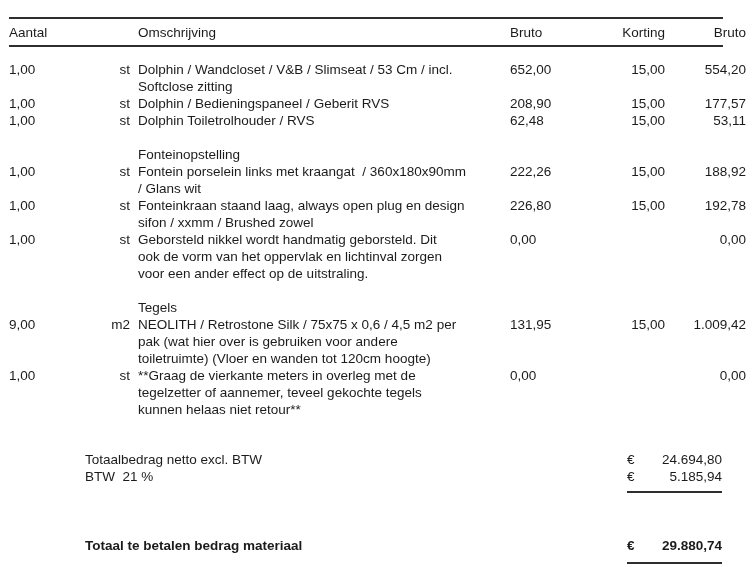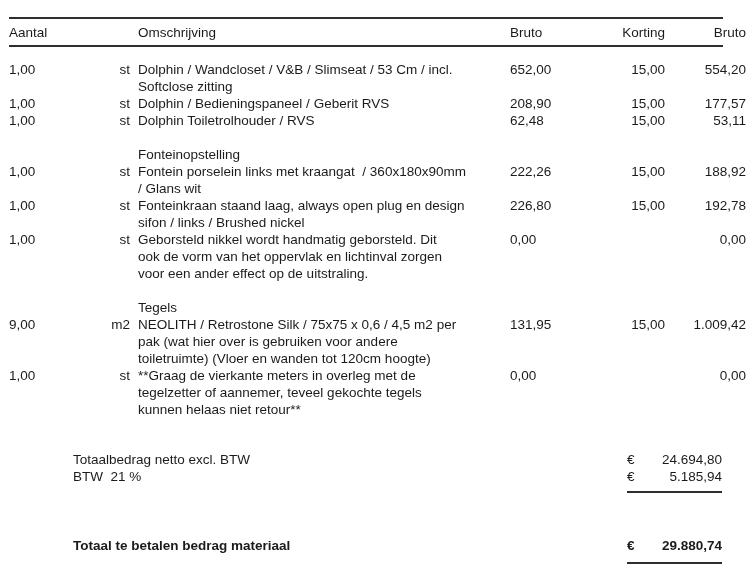--- a/index.html
+++ b/index.html
@@ -41,21 +41,21 @@
   .c-netto   { width: 81px;  text-align: right; }
   .spacer-row { height: 17px; }
   .gap-after-table { height: 33px; }
   .total-row {
     position: relative;
     height: 17px;
     line-height: 17px;
   }
   .total-label {
     position: absolute;
-    left: 64px;
+    left: 76px;
     white-space: pre;
   }
   .total-euro {
     position: absolute;
     left: 618px;
   }
   .total-amount {
     position: absolute;
     right: 1px;
   }
@@ -93,21 +93,21 @@
   <div id="rows">
       <div class="line-row"><div class="c c-aantal">1,00</div><div class="c c-unit">st</div><div class="c c-desc">Dolphin / Wandcloset / V&amp;B / Slimseat / 53 Cm / incl.</div><div class="c c-bruto">652,00</div><div class="c c-korting">15,00</div><div class="c c-netto">554,20</div></div>
       <div class="line-row"><div class="c c-aantal"></div><div class="c c-unit"></div><div class="c c-desc">Softclose zitting</div><div class="c c-bruto"></div><div class="c c-korting"></div><div class="c c-netto"></div></div>
       <div class="line-row"><div class="c c-aantal">1,00</div><div class="c c-unit">st</div><div class="c c-desc">Dolphin / Bedieningspaneel / Geberit RVS</div><div class="c c-bruto">208,90</div><div class="c c-korting">15,00</div><div class="c c-netto">177,57</div></div>
       <div class="line-row"><div class="c c-aantal">1,00</div><div class="c c-unit">st</div><div class="c c-desc">Dolphin Toiletrolhouder / RVS</div><div class="c c-bruto">62,48</div><div class="c c-korting">15,00</div><div class="c c-netto">53,11</div></div>
       <div class="spacer-row"></div>
       <div class="line-row"><div class="c c-aantal"></div><div class="c c-unit"></div><div class="c c-desc">Fonteinopstelling</div></div>
       <div class="line-row"><div class="c c-aantal">1,00</div><div class="c c-unit">st</div><div class="c c-desc">Fontein porselein links met kraangat  / 360x180x90mm</div><div class="c c-bruto">222,26</div><div class="c c-korting">15,00</div><div class="c c-netto">188,92</div></div>
       <div class="line-row"><div class="c c-aantal"></div><div class="c c-unit"></div><div class="c c-desc">/ Glans wit</div><div class="c c-bruto"></div><div class="c c-korting"></div><div class="c c-netto"></div></div>
       <div class="line-row"><div class="c c-aantal">1,00</div><div class="c c-unit">st</div><div class="c c-desc">Fonteinkraan staand laag, always open plug en design</div><div class="c c-bruto">226,80</div><div class="c c-korting">15,00</div><div class="c c-netto">192,78</div></div>
-      <div class="line-row"><div class="c c-aantal"></div><div class="c c-unit"></div><div class="c c-desc">sifon / links / Brushed nickel</div><div class="c c-bruto"></div><div class="c c-korting"></div><div class="c c-netto"></div></div>
+      <div class="line-row"><div class="c c-aantal"></div><div class="c c-unit"></div><div class="c c-desc">sifon / xxmm / Brushed zowel</div><div class="c c-bruto"></div><div class="c c-korting"></div><div class="c c-netto"></div></div>
       <div class="line-row"><div class="c c-aantal">1,00</div><div class="c c-unit">st</div><div class="c c-desc">Geborsteld nikkel wordt handmatig geborsteld. Dit</div><div class="c c-bruto">0,00</div><div class="c c-korting"></div><div class="c c-netto">0,00</div></div>
       <div class="line-row"><div class="c c-aantal"></div><div class="c c-unit"></div><div class="c c-desc">ook de vorm van het oppervlak en lichtinval zorgen</div><div class="c c-bruto"></div><div class="c c-korting"></div><div class="c c-netto"></div></div>
       <div class="line-row"><div class="c c-aantal"></div><div class="c c-unit"></div><div class="c c-desc">voor een ander effect op de uitstraling.</div><div class="c c-bruto"></div><div class="c c-korting"></div><div class="c c-netto"></div></div>
       <div class="spacer-row"></div>
       <div class="line-row"><div class="c c-aantal"></div><div class="c c-unit"></div><div class="c c-desc">Tegels</div></div>
       <div class="line-row"><div class="c c-aantal">9,00</div><div class="c c-unit">m2</div><div class="c c-desc">NEOLITH / Retrostone Silk / 75x75 x 0,6 / 4,5 m2 per</div><div class="c c-bruto">131,95</div><div class="c c-korting">15,00</div><div class="c c-netto">1.009,42</div></div>
       <div class="line-row"><div class="c c-aantal"></div><div class="c c-unit"></div><div class="c c-desc">pak (wat hier over is gebruiken voor andere</div><div class="c c-bruto"></div><div class="c c-korting"></div><div class="c c-netto"></div></div>
       <div class="line-row"><div class="c c-aantal"></div><div class="c c-unit"></div><div class="c c-desc">toiletruimte) (Vloer en wanden tot 120cm hoogte)</div><div class="c c-bruto"></div><div class="c c-korting"></div><div class="c c-netto"></div></div>
       <div class="line-row"><div class="c c-aantal">1,00</div><div class="c c-unit">st</div><div class="c c-desc">**Graag de vierkante meters in overleg met de</div><div class="c c-bruto">0,00</div><div class="c c-korting"></div><div class="c c-netto">0,00</div></div>
       <div class="line-row"><div class="c c-aantal"></div><div class="c c-unit"></div><div class="c c-desc">tegelzetter of aannemer, teveel gekochte tegels</div><div class="c c-bruto"></div><div class="c c-korting"></div><div class="c c-netto"></div></div>

